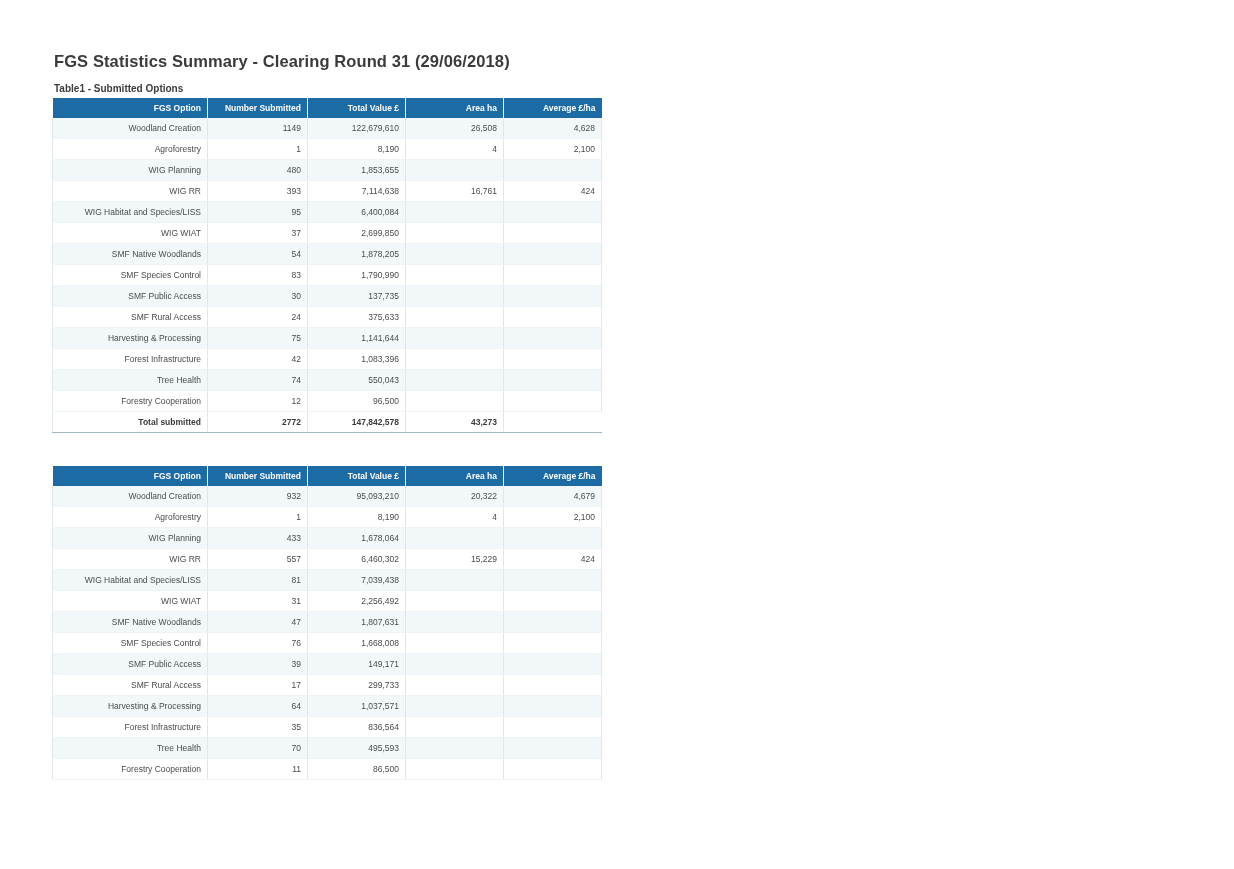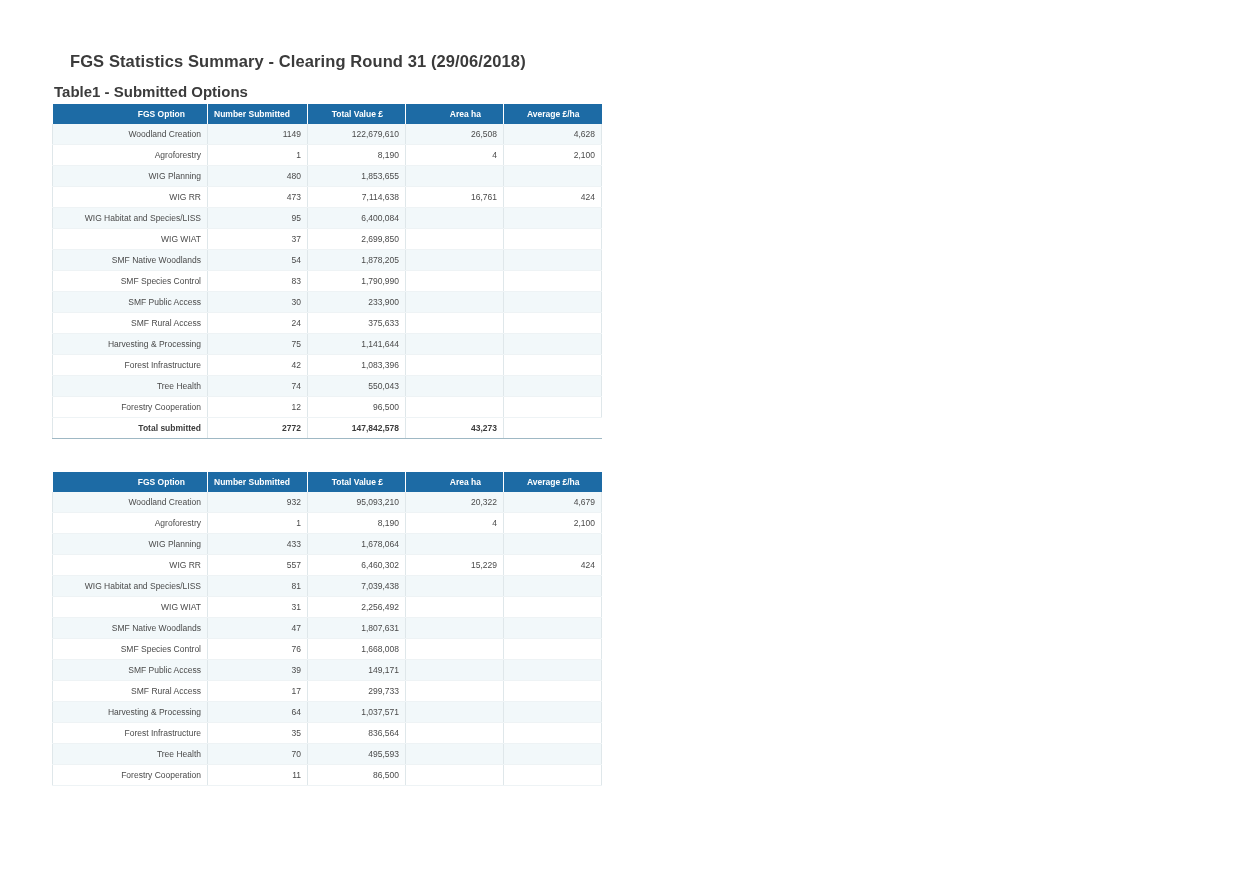--- a/index.html
+++ b/index.html
@@ -17,24 +17,24 @@
   }
   .page {
     padding: 52px 0 0 52px;
     box-sizing: border-box;
   }
   .doc-title {
     font-size: 16.5px;
     font-weight: bold;
     color: #3b3b3b;
     letter-spacing: 0.1px;
-    margin: 0 0 12px 18px;
+    margin: 0 0 12px 2px;
   }
   .table-caption {
-    font-size: 15px;
+    font-size: 10px;
     font-weight: bold;
     color: #3b3b3b;
     margin: 0 7px 4px 2px;
   }
   table.stats {
     border-collapse: collapse;
     width: 549px;
     table-layout: fixed;
     font-size: 8.5px;
   }
@@ -43,21 +43,21 @@
   table.stats col.c-val    { width: 98px; }
   table.stats col.c-area   { width: 98px; }
   table.stats col.c-avg    { width: 98px; }
 
   table.stats thead th {
     background: #1d6ba5;
     color: #ffffff;
     font-size: 8.5px;
     font-weight: bold;
     text-align: right;
-    padding: 4px 22px 5px 6px;
+    padding: 4px 6px 5px 6px;
     height: 11px;
     border-right: 1px solid #ffffff;
     white-space: nowrap;
   }
   table.stats thead th:last-child { border-right: none; }
 
   table.stats tbody td {
     text-align: right;
     padding: 4px 6px;
     height: 12px;
@@ -128,21 +128,21 @@
       </tr>
       <tr class="odd">
         <td>WIG Planning</td>
         <td>480</td>
         <td>1,853,655</td>
         <td></td>
         <td></td>
       </tr>
       <tr class="even">
         <td>WIG RR</td>
-        <td>473</td>
+        <td>393</td>
         <td>7,114,638</td>
         <td>16,761</td>
         <td>424</td>
       </tr>
       <tr class="odd">
         <td>WIG Habitat and Species/LISS</td>
         <td>95</td>
         <td>6,400,084</td>
         <td></td>
         <td></td>
@@ -164,21 +164,21 @@
       <tr class="even">
         <td>SMF Species Control</td>
         <td>83</td>
         <td>1,790,990</td>
         <td></td>
         <td></td>
       </tr>
       <tr class="odd">
         <td>SMF Public Access</td>
         <td>30</td>
-        <td>233,900</td>
+        <td>137,735</td>
         <td></td>
         <td></td>
       </tr>
       <tr class="even">
         <td>SMF Rural Access</td>
         <td>24</td>
         <td>375,633</td>
         <td></td>
         <td></td>
       </tr>

